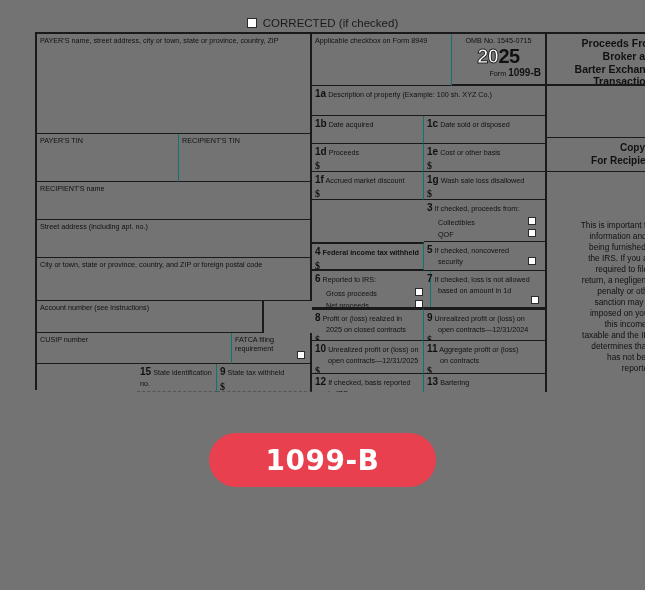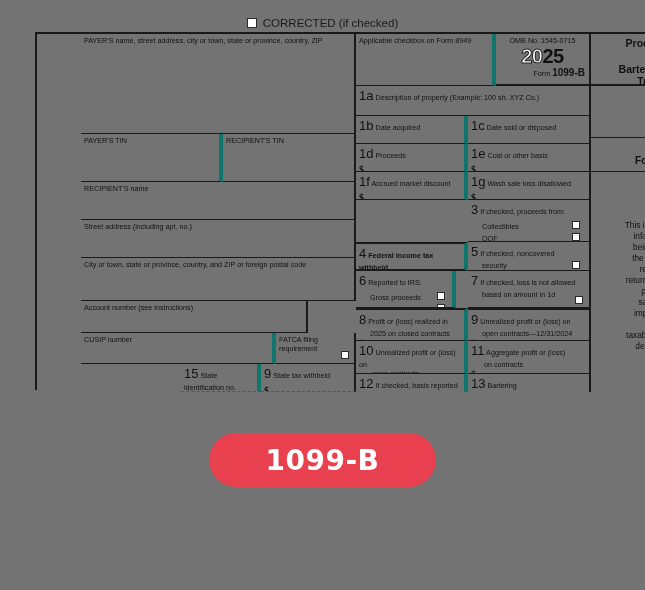--- a/index.html
+++ b/index.html
@@ -51,31 +51,30 @@
   }
 
   .lbl { font-size: 7.2px; color: #111; }
   .b   { font-weight: bold; }
   .dollar {
     font-size: 10px;
     font-weight: bold;
     font-family: "Liberation Serif", serif;
     line-height: 1;
   }
-  .boxnum { font-weight: normal; font-size: 13px; text-align: center; }
+  .boxnum { font-weight: bold; font-size: 10px; text-align: center; }
 
   
   .cell {
     position: absolute;
     padding: 2px 3px 0 3px;
     overflow: hidden;
-    margin-left: 44px;
   }
   .bb { border-bottom: 1px solid #1a1a1a; }
-  .br { border-right: 4px solid #0f766e; }
+  .br { border-right: 1px solid #0f766e; }
   .bt2 { border-top: 2px solid #1a1a1a; }
   .bb2 { border-bottom: 2px solid #1a1a1a; }
   .br2 { border-right: 2px solid #1a1a1a; }
 
   .chk {
     position: absolute;
     width: 8px; height: 8px;
     border: 1px solid #2b2b2b;
     background: #fff;
   }
@@ -294,21 +293,21 @@
       <div>
         <span class="boxnum">5</span>
         <span class="lbl">If checked, noncovered</span>
       </div>
       <div style="position:relative;padding-left:11px;">
         <span class="lbl">security</span>
         <span class="chk" style="right:6px;top:0;"></span>
       </div>
     </div>
 
-    <div class="cell br bb" style="left:275px;top:237px;width:100px;height:37px;">
+    <div class="cell br bb" style="left:275px;top:237px;width:119px;height:37px;">
       <div>
         <span class="boxnum">6</span>
         <span class="lbl">Reported to IRS:</span>
       </div>
       <div style="position:relative;margin-top:3px;padding-left:11px;">
         <span class="lbl">Gross proceeds</span>
         <span class="chk" style="right:4px;top:-1px;"></span>
       </div>
       <div style="position:relative;margin-top:3px;padding-left:11px;">
         <span class="lbl">Net proceeds</span>

